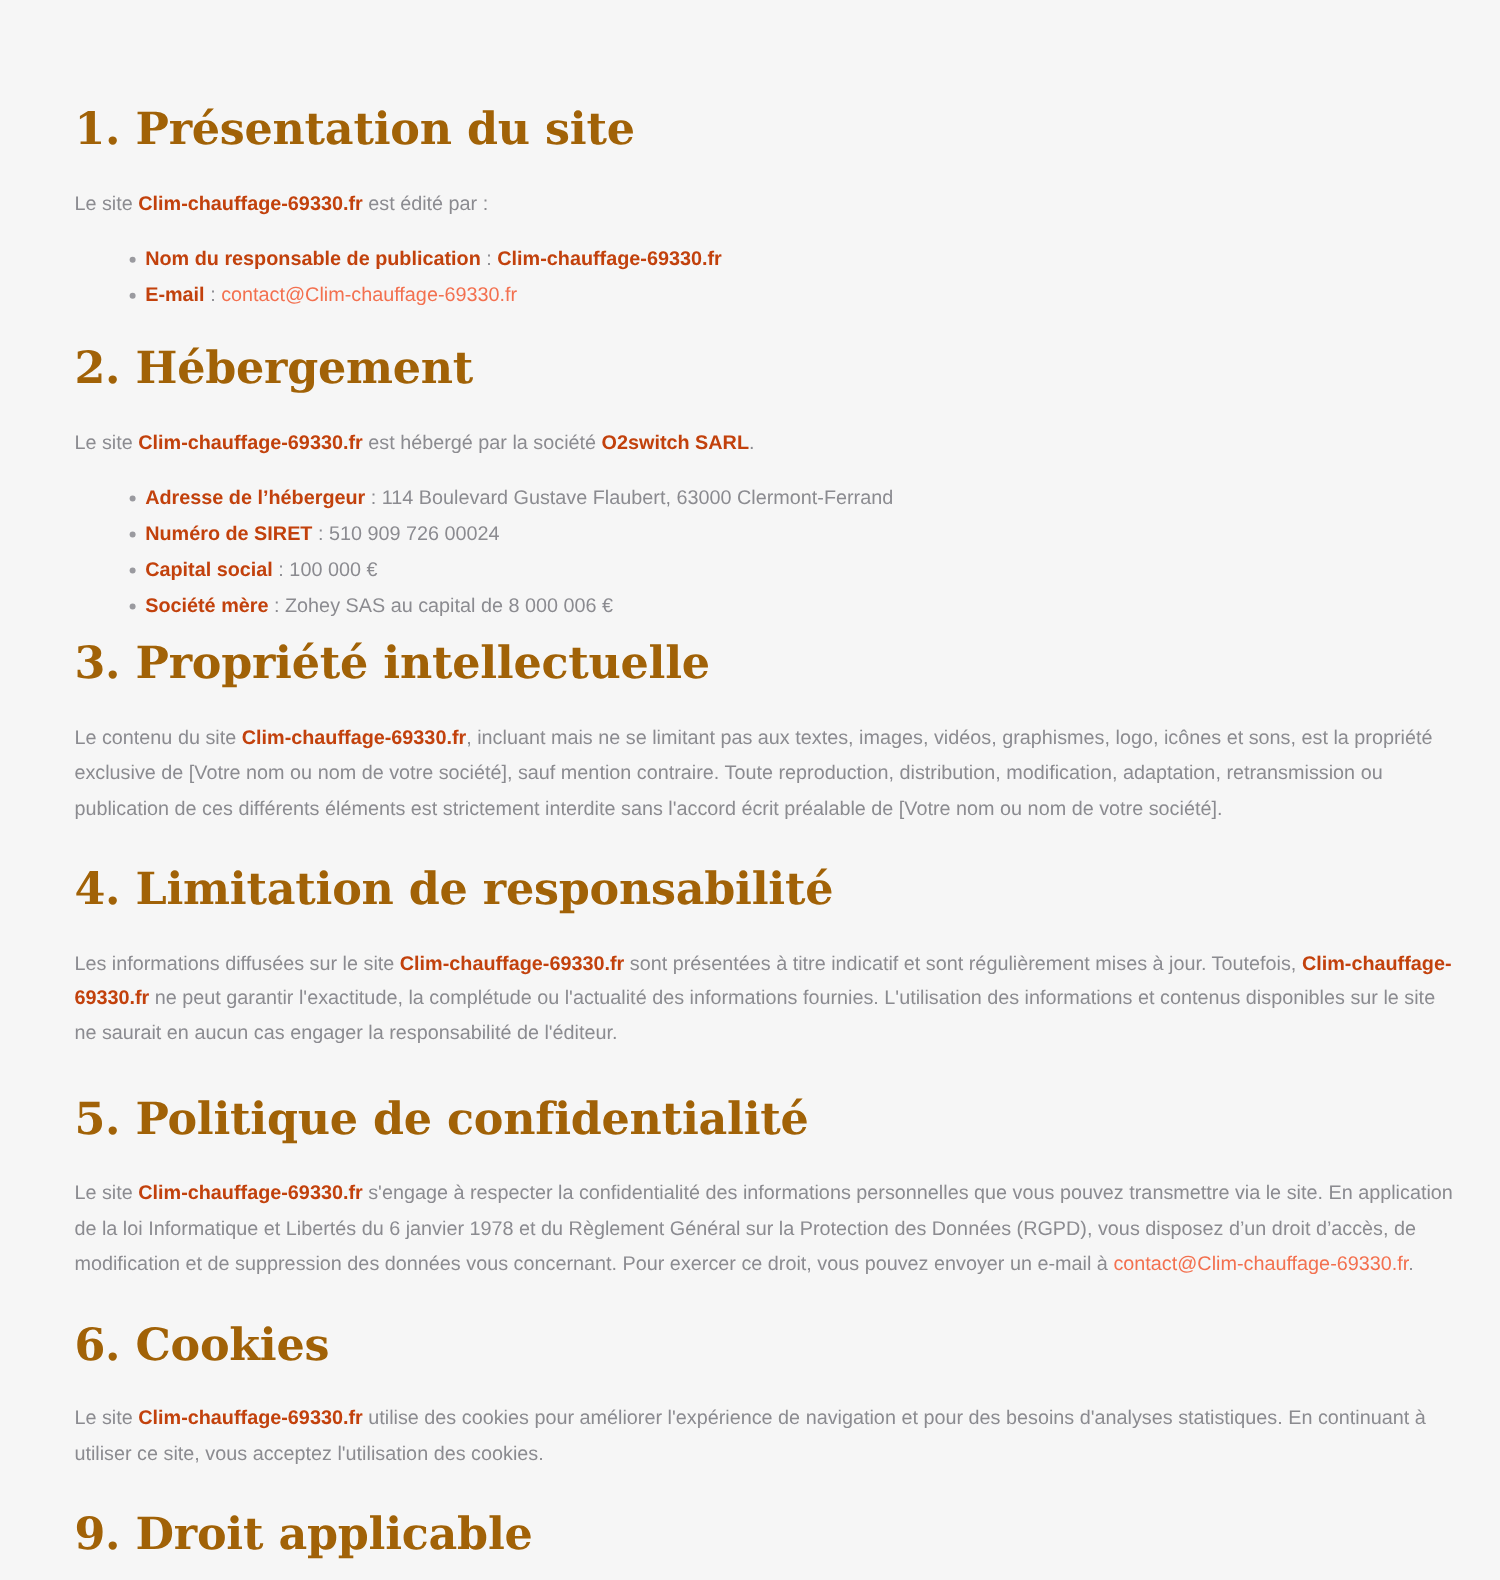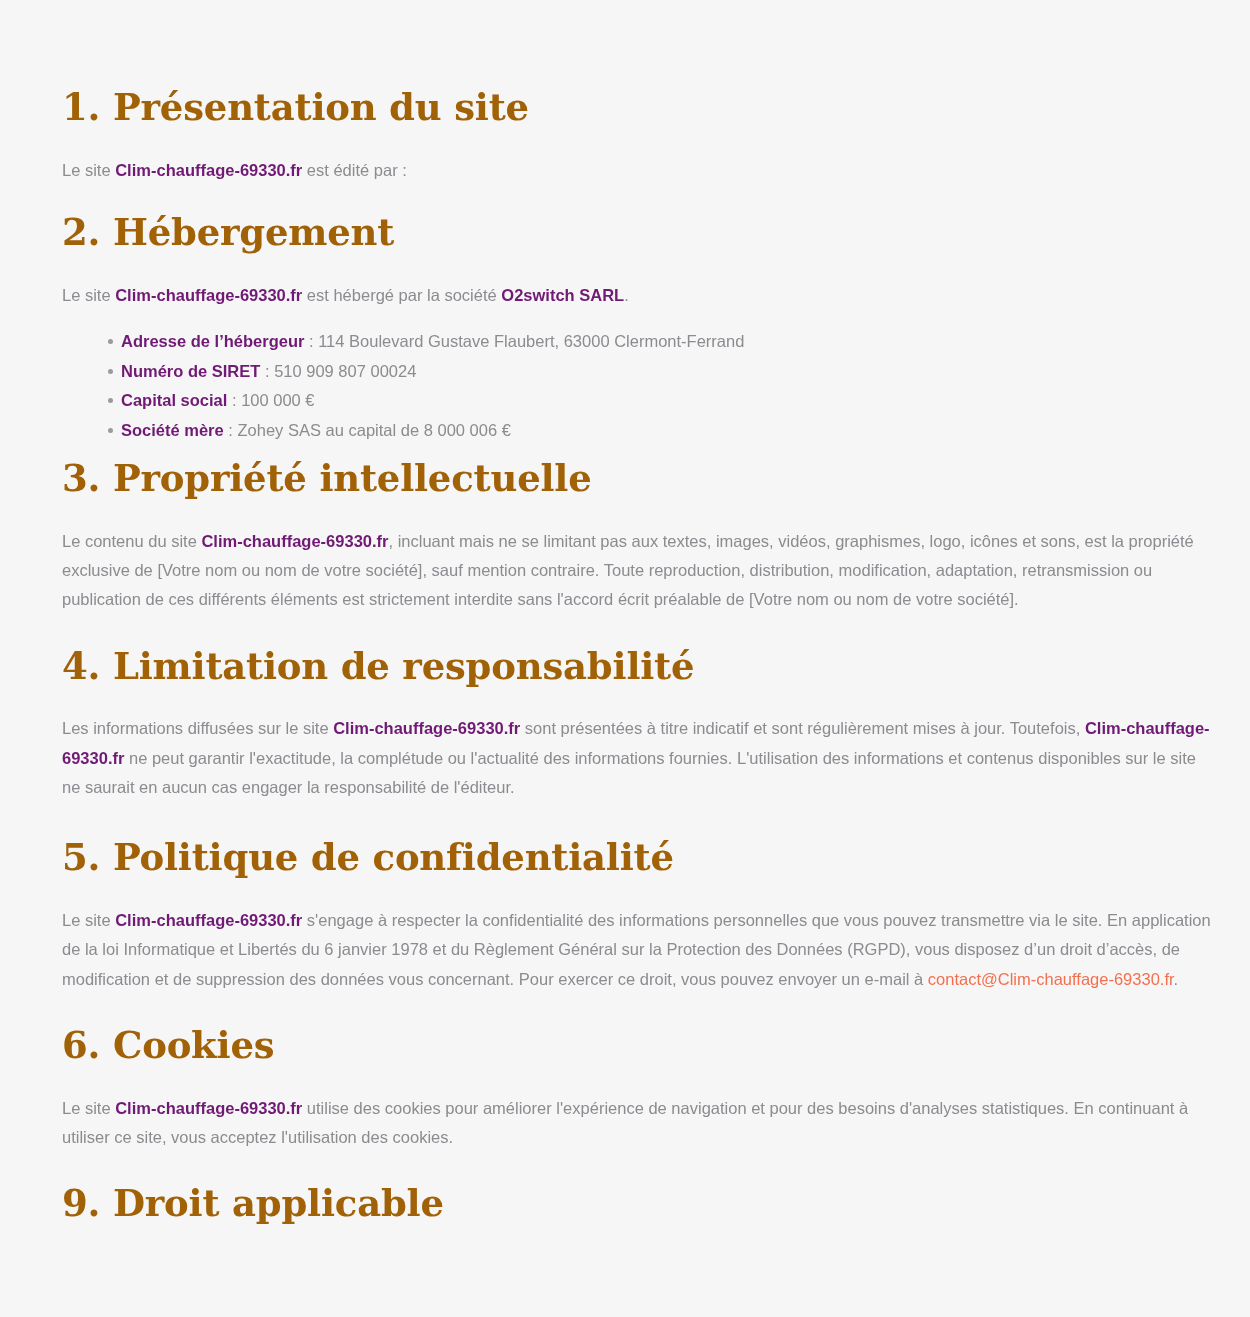--- a/index.html
+++ b/index.html
@@ -45,21 +45,21 @@
     line-height: 1.78;
     color: #8b8b90;
     margin: 0 0 14px 0;
     font-weight: 400;
   }
   p.body-text:last-child {
     margin-bottom: 0;
   }
   .strong {
     font-weight: 700;
-    color: #701a75;
+    color: #c2410c;
   }
   a.link,
   .link {
     color: #f3704f;
     text-decoration: none;
   }
   ul.bullet-list {
     list-style: none;
     margin: 18px 0 10px 0;
     padding: 0 0 0 46px;
@@ -99,28 +99,32 @@
 </style>
 </head>
 <body>
 
 <div class="page">
   <div class="content">
 
     <section class="section sec-1">
       <h2 class="section-heading">1. Présentation du site</h2>
       <p class="body-text"><span>Le site </span><span class="strong">Clim-chauffage-69330.fr</span><span> est édité par :</span></p>
+      <ul class="bullet-list">
+        <li><span class="strong">Nom du responsable de publication</span><span> : </span><span class="strong">Clim-chauffage-69330.fr</span></li>
+        <li><span class="strong">E-mail</span><span> : </span><a class="link" href="#">contact@Clim-chauffage-69330.fr</a></li>
+      </ul>
     </section>
 
     <section class="section sec-2">
       <h2 class="section-heading">2. Hébergement</h2>
       <p class="body-text"><span>Le site </span><span class="strong">Clim-chauffage-69330.fr</span><span> est hébergé par la société </span><span class="strong">O2switch SARL</span><span>.</span></p>
       <ul class="bullet-list">
         <li><span class="strong">Adresse de l’hébergeur</span><span> : </span><span>114 Boulevard Gustave Flaubert, 63000 Clermont-Ferrand</span></li>
-        <li><span class="strong">Numéro de SIRET</span><span> : </span><span>510 909 807 00024</span></li>
+        <li><span class="strong">Numéro de SIRET</span><span> : </span><span>510 909 726 00024</span></li>
         <li><span class="strong">Capital social</span><span> : </span><span>100 000 €</span></li>
         <li><span class="strong">Société mère</span><span> : </span><span>Zohey SAS au capital de 8 000 006 €</span></li>
       </ul>
     </section>
 
     <section class="section sec-3">
       <h2 class="section-heading">3. Propriété intellectuelle</h2>
       <p class="body-text"><span>Le contenu du site </span><span class="strong">Clim-chauffage-69330.fr</span><span>, incluant mais ne se limitant pas aux textes, images, vidéos, graphismes, logo, icônes et sons, est la propriété exclusive de [Votre nom ou nom de votre société], sauf mention contraire. Toute reproduction, distribution, modification, adaptation, retransmission ou publication de ces différents éléments est strictement interdite sans l'accord écrit préalable de [Votre nom ou nom de votre société].</span></p>
     </section>
 

